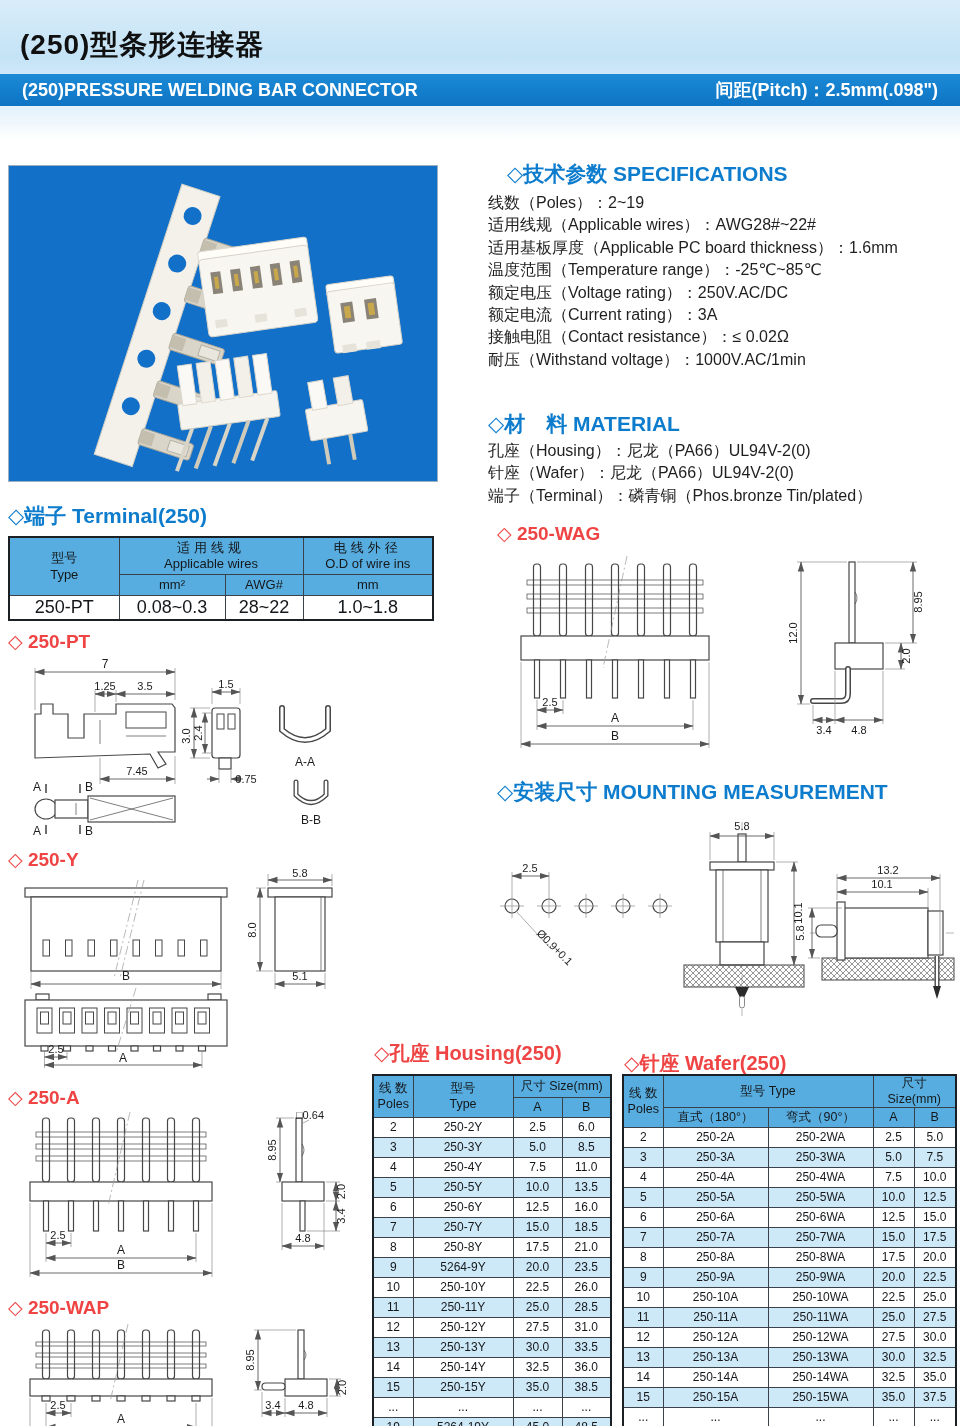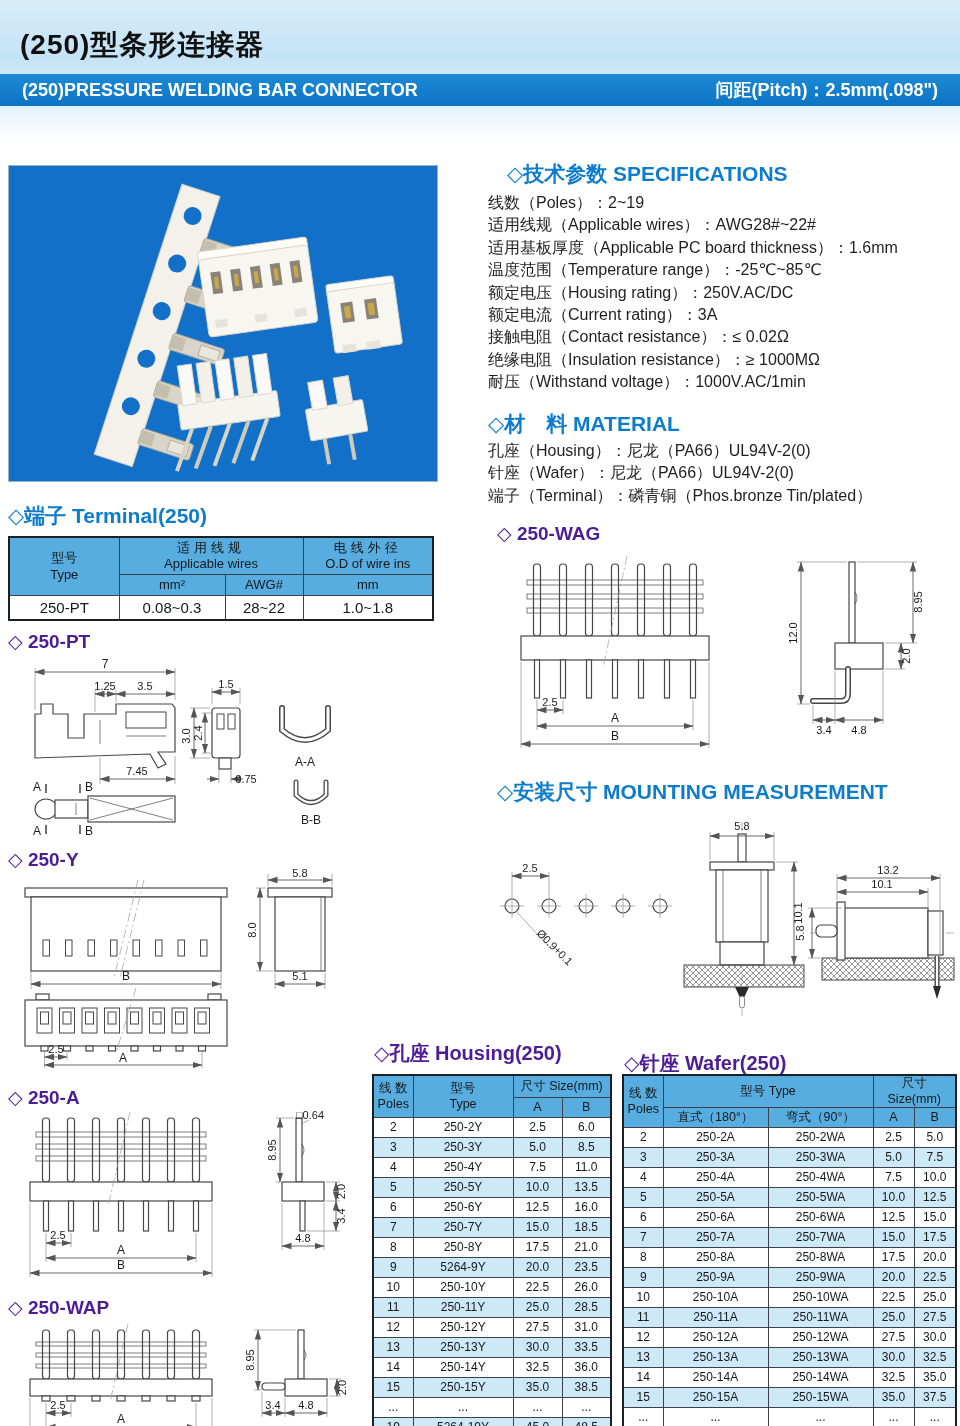--- a/index.html
+++ b/index.html
@@ -6,31 +6,31 @@
   .page{position:relative;width:960px;height:1426px;background:#ffffff;overflow:hidden;}
   .band{position:absolute;left:0;top:0;width:960px;height:140px;
         background:linear-gradient(180deg,#d9edf9 0%,#c4e3f6 40%,#ddeffb 72%,#ffffff 100%);}
   .page-title{position:absolute;left:20px;top:26px;font-size:28px;font-weight:bold;color:#101010;letter-spacing:1px;}
   .blue-bar{position:absolute;left:0;top:74px;width:960px;height:27px;box-sizing:border-box;
         background:linear-gradient(180deg,#1b8ad6 0%,#0d74c4 100%);color:#fff;
         display:flex;justify-content:space-between;align-items:center;padding:16px 22px;
         font-size:18px;font-weight:bold;border-bottom:1px solid #eaf5fc;}
   .photo{position:absolute;left:8px;top:165px;width:428px;height:315px;border:1px solid #9cb0bf;background:#1270c8;}
   .sec-h{position:absolute;font-weight:bold;color:#0d7ccd;font-size:21px;white-space:nowrap;}
-  .part-h{position:absolute;font-weight:bold;color:#4c1d95;font-size:19px;white-space:nowrap;}
+  .part-h{position:absolute;font-weight:bold;color:#ef4444;font-size:19px;white-space:nowrap;}
   .spec-list,.mat-list{position:absolute;left:488px;font-size:16px;color:#1f1f1f;line-height:22.4px;white-space:nowrap;}
   .dtable{position:absolute;border-collapse:collapse;table-layout:fixed;background:#fff;border:2px solid #1b2025;}
   .dtable th,.dtable td{border:1px solid #3a4148;text-align:center;vertical-align:middle;padding:0;color:#15181b;}
   .dtable th{background:#57ade0;font-weight:normal;font-size:12.5px;line-height:1.25;}
   .dtable td{font-size:12px;}
   .dtable tbody tr:nth-child(even) td{background:#cde9f8;}
   .tterm th{font-size:13px;}
   .tterm thead tr:first-child th{height:36px;}
   .tterm thead tr:last-child th{height:20px;}
-  .tterm td{height:23px;font-size:15px;}
+  .tterm td{height:23px;font-size:18px;}
   .tbot thead tr:first-child th{height:21px;}
   .tbot thead tr:last-child th{height:19px;}
   .tbot td{height:19px;line-height:19px;}
   .sp{letter-spacing:4px;}
   .drw{position:absolute;}
   svg text{font-family:"Liberation Sans","DejaVu Sans",sans-serif;font-size:11px;fill:#1c1c1c;text-anchor:middle;}
   svg text.lbl{font-size:12px;}
   .o{fill:#fff;stroke:#474747;stroke-width:1.2;}
   .o2{fill:none;stroke:#474747;stroke-width:1;}
   .thin{stroke-width:.7;}
@@ -157,24 +157,23 @@
       </g>
     </svg>
   </div>
 
   <div class="sec-h" style="left:488px;top:160px;margin-left:19px;">◇技术参数 SPECIFICATIONS</div>
   <div class="spec-list" style="top:192px;">
     <div>线数（Poles）：2~19</div>
     <div>适用线规（Applicable wires）：AWG28#~22#</div>
     <div>适用基板厚度（Applicable PC board thickness）：1.6mm</div>
     <div>温度范围（Temperature range）：-25℃~85℃</div>
-    <div>额定电压（Housing rating）：250V.AC/DC</div>
+    <div>额定电压（Voltage rating）：250V.AC/DC</div>
     <div>额定电流（Current rating）：3A</div>
     <div>接触电阻（Contact resistance）：≤ 0.02Ω</div>
-    <div>绝缘电阻（Insulation resistance）：≥ 1000MΩ</div>
     <div>耐压（Withstand voltage）：1000V.AC/1min</div>
   </div>
 
   <div class="sec-h" style="left:488px;top:410px;">◇材　料 MATERIAL</div>
   <div class="mat-list" style="top:440px;">
     <div>孔座（Housing）：尼龙（PA66）UL94V-2(0)</div>
     <div>针座（Wafer）：尼龙（PA66）UL94V-2(0)</div>
     <div>端子（Terminal）：磷青铜（Phos.bronze Tin/plated）</div>
   </div>
 

